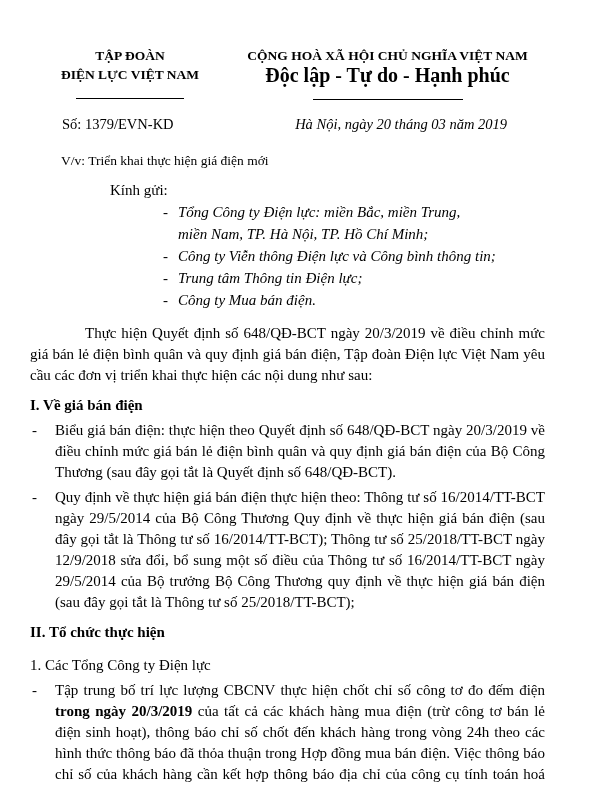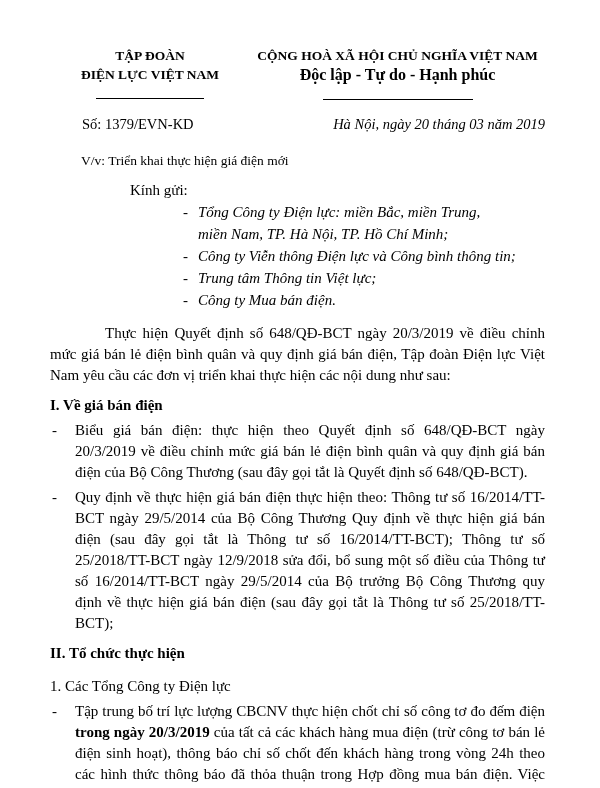--- a/index.html
+++ b/index.html
@@ -2,36 +2,36 @@
 <html><head>
 <meta charset="utf-8">
 <style>
   html,body{margin:0;padding:0;}
   body{
     width:600px;height:788px;overflow:hidden;
     background:#ffffff;color:#000;
     font-family:"Liberation Serif","DejaVu Serif",serif;
     font-size:15px;line-height:21px;
   }
-  .page{padding:46px 55px 0 50px;box-sizing:border-box;width:600px;height:788px;overflow:hidden;}
+  .page{padding:46px 55px 0 30px;box-sizing:border-box;width:600px;height:788px;overflow:hidden;}
 
   
   .letterhead{display:flex;align-items:flex-start;}
   .lh-left{width:200px;text-align:center;flex-shrink:0;}
   .lh-right{flex:1;text-align:center;}
   .org-line{font-weight:bold;font-size:13.5px;line-height:19px;}
   .motto-1{font-weight:bold;font-size:13.5px;line-height:19px;}
-  .motto-2{font-weight:bold;font-size:16px;line-height:20px;}
+  .motto-2{font-weight:bold;font-size:20px;line-height:20px;}
   .rule{display:inline-block;border-top:1.6px solid #000;margin-top:2px;}
   .rule-left{width:108px;}
   .rule-right{width:150px;}
 
   .meta-row{display:flex;margin-top:8px;align-items:baseline;}
   .doc-number{margin-left:32px;font-size:14.5px;}
-  .place-date{margin-left:auto;font-style:italic;font-size:14.5px;}
+  .place-date{margin-left:auto;margin-right:38px;font-style:italic;font-size:14.5px;}
   .subject-line{margin-top:15px;margin-left:31px;font-size:13.5px;}
 
   
   .recipients{margin-top:9px;}
   .recipients-label{margin-left:80px;}
   .recipient-list{margin-left:133px;}
   .recipient-item{display:flex;line-height:22px;}
   .recipient-item .dash{width:15px;flex-shrink:0;}
   .recipient-item .txt{white-space:pre-line;font-style:italic;}
 
@@ -77,21 +77,21 @@
         <span class="dash">-</span>
         <span class="txt">Tổng Công ty Điện lực: miền Bắc, miền Trung,
 miền Nam, TP. Hà Nội, TP. Hồ Chí Minh;</span>
       </div>
       <div class="recipient-item">
         <span class="dash">-</span>
         <span class="txt">Công ty Viễn thông Điện lực và Công bình thông tin;</span>
       </div>
       <div class="recipient-item">
         <span class="dash">-</span>
-        <span class="txt">Trung tâm Thông tin Việt lực;</span>
+        <span class="txt">Trung tâm Thông tin Điện lực;</span>
       </div>
       <div class="recipient-item">
         <span class="dash">-</span>
         <span class="txt">Công ty Mua bán điện.</span>
       </div>
     </div>
   </div>
 
   <div class="opening">Thực hiện Quyết định số 648/QĐ-BCT ngày 20/3/2019 về điều chỉnh mức giá bán lẻ điện bình quân và quy định giá bán điện, Tập đoàn Điện lực Việt Nam yêu cầu các đơn vị triển khai thực hiện các nội dung như sau:</div>
 

